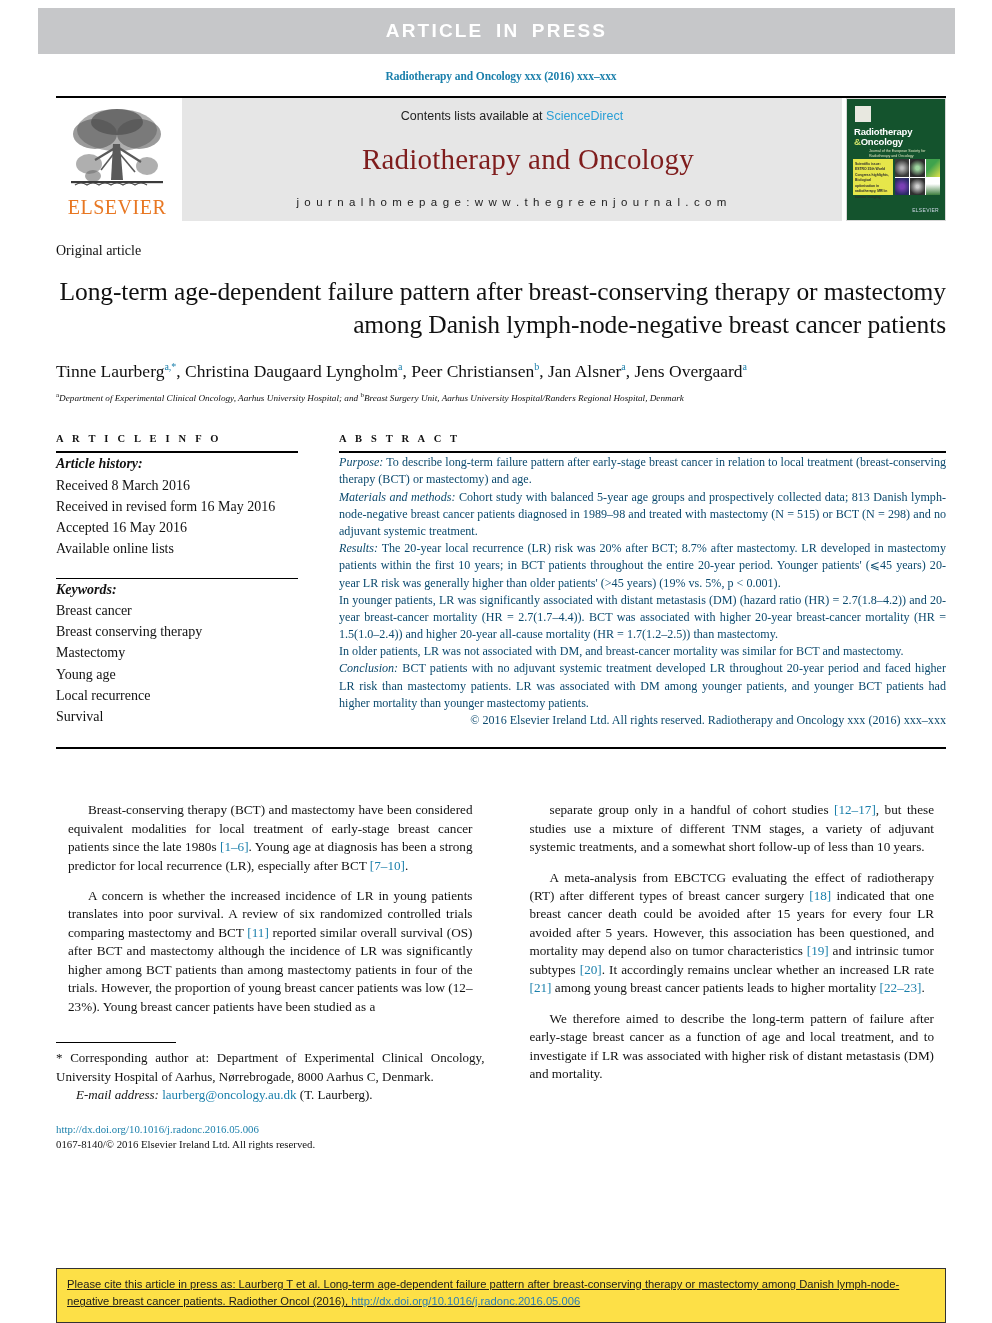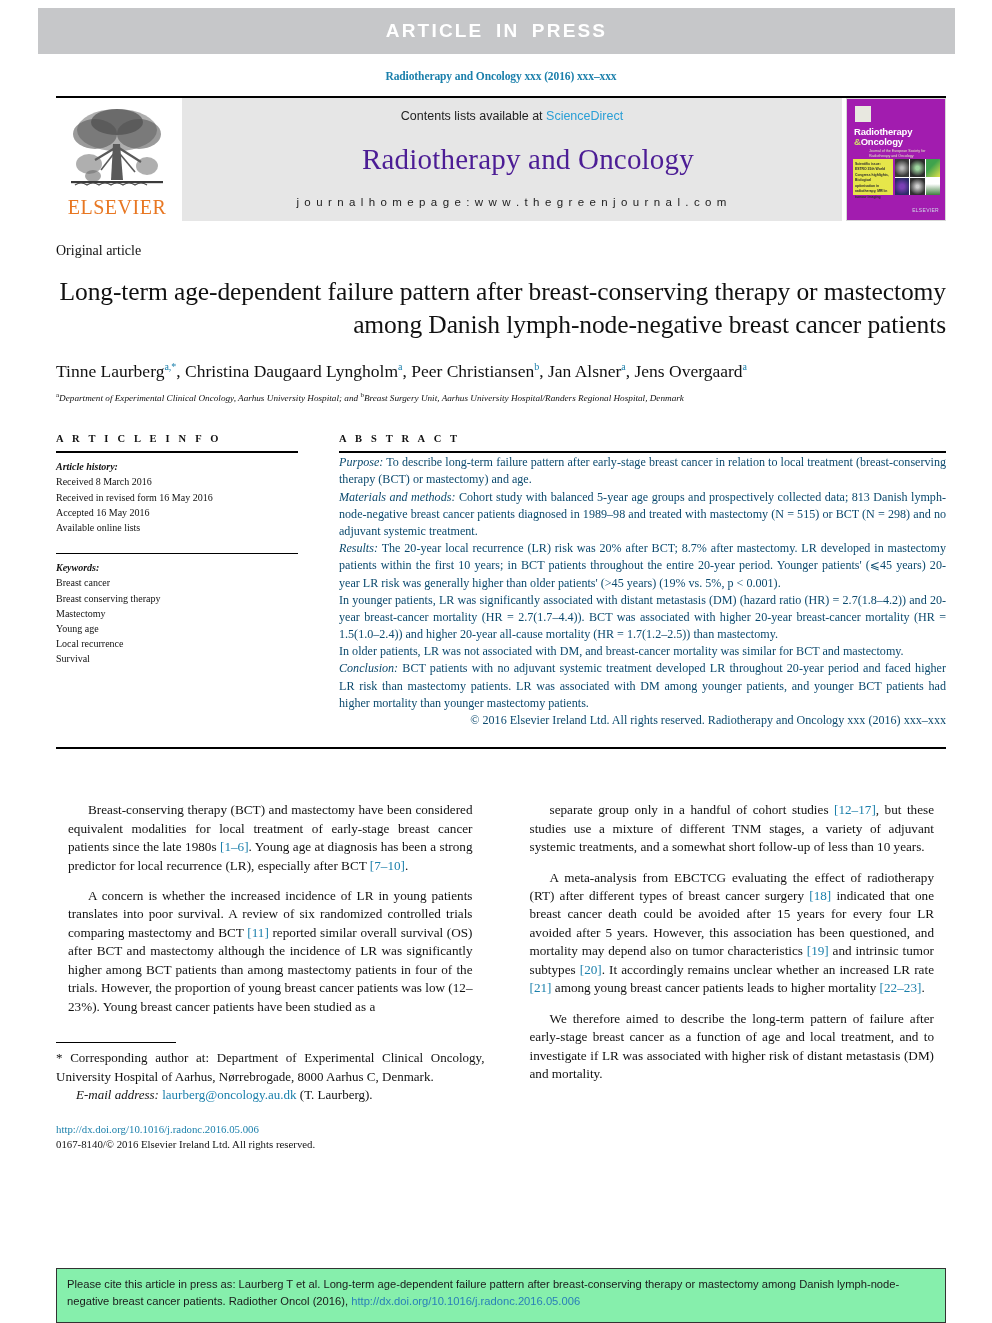--- a/index.html
+++ b/index.html
@@ -90,36 +90,36 @@
   }
   .contents-line {
     font-family: Liberation Sans, sans-serif;
     font-size: 12.5px;
     color: #222;
   }
   .contents-line .sd { color: #2a9fd6; }
   .journal-title {
     font-family: "Liberation Serif", serif;
     font-size: 29px;
-    color: #4c1d95;
+    color: #7f1d1d;
     letter-spacing: 0.2px;
     margin-left: 32px;
   }
   .homepage-line {
     font-family: "Liberation Sans", sans-serif;
     font-size: 11.5px;
     color: #222;
     letter-spacing: 1.1px;
   }
 
   
   .cover-thumb {
     flex: 0 0 100px;
     width: 100px;
-    background: #a21caf;
+    background: #14532d;
     position: relative;
     border: 1px solid #d8d8d8;
     overflow: hidden;
     font-family: "Liberation Sans", sans-serif;
   }
   .cov-tag {
     position:absolute; left:8px; top:7px;
     width:16px; height:16px; background:#e8e8e0;
   }
   .cov-title {
@@ -207,24 +207,23 @@
     font-size: 10.5px;
     letter-spacing: 3.2px;
     color: #111;
     padding-bottom: 7px;
   }
   .rule-thick { border-top: 2.2px solid #000; }
   .rule-thin  { border-top: 1.1px solid #000; }
 
   .info-block {
     font-family: "Liberation Serif", serif;
-    font-size: 10px;
+    font-size: 14px;
     line-height: 1.52;
     color: #111;
-    padding-top: 6px;
   }
   .info-block .lbl { font-style: italic; font-weight: bold; display:block; }
   .info-gap { height: 18px; }
 
   .abstract-body {
     padding-top: 1px;
     font-family: "Liberation Serif", serif;
     font-size: 12.1px;
     line-height: 1.42;
     color: #0c4a6e;
@@ -272,26 +271,27 @@
     color: #111;
   }
   .issn-block .doi { color: #1a7fab; }
 
   
   .cite-box {
     position: absolute;
     left: 56px; top: 1268px;
     width: 890px;
     border: 1px solid #333;
-    background: #86efac;
+    background: #fde047;
     padding: 7px 10px 11px 10px;
     font-family: "Liberation Sans", sans-serif;
     font-size: 11.2px;
     line-height: 1.55;
     color: #1a1a1a;
+    text-decoration: underline;
   }
   .cite-box .doi { color: #2a7fb8; }
 </style>
 </head>
 <body>
 
 <div class="aip-banner">
   <span class="aip-text">ARTICLE  IN  PRESS</span>
 </div>
 

